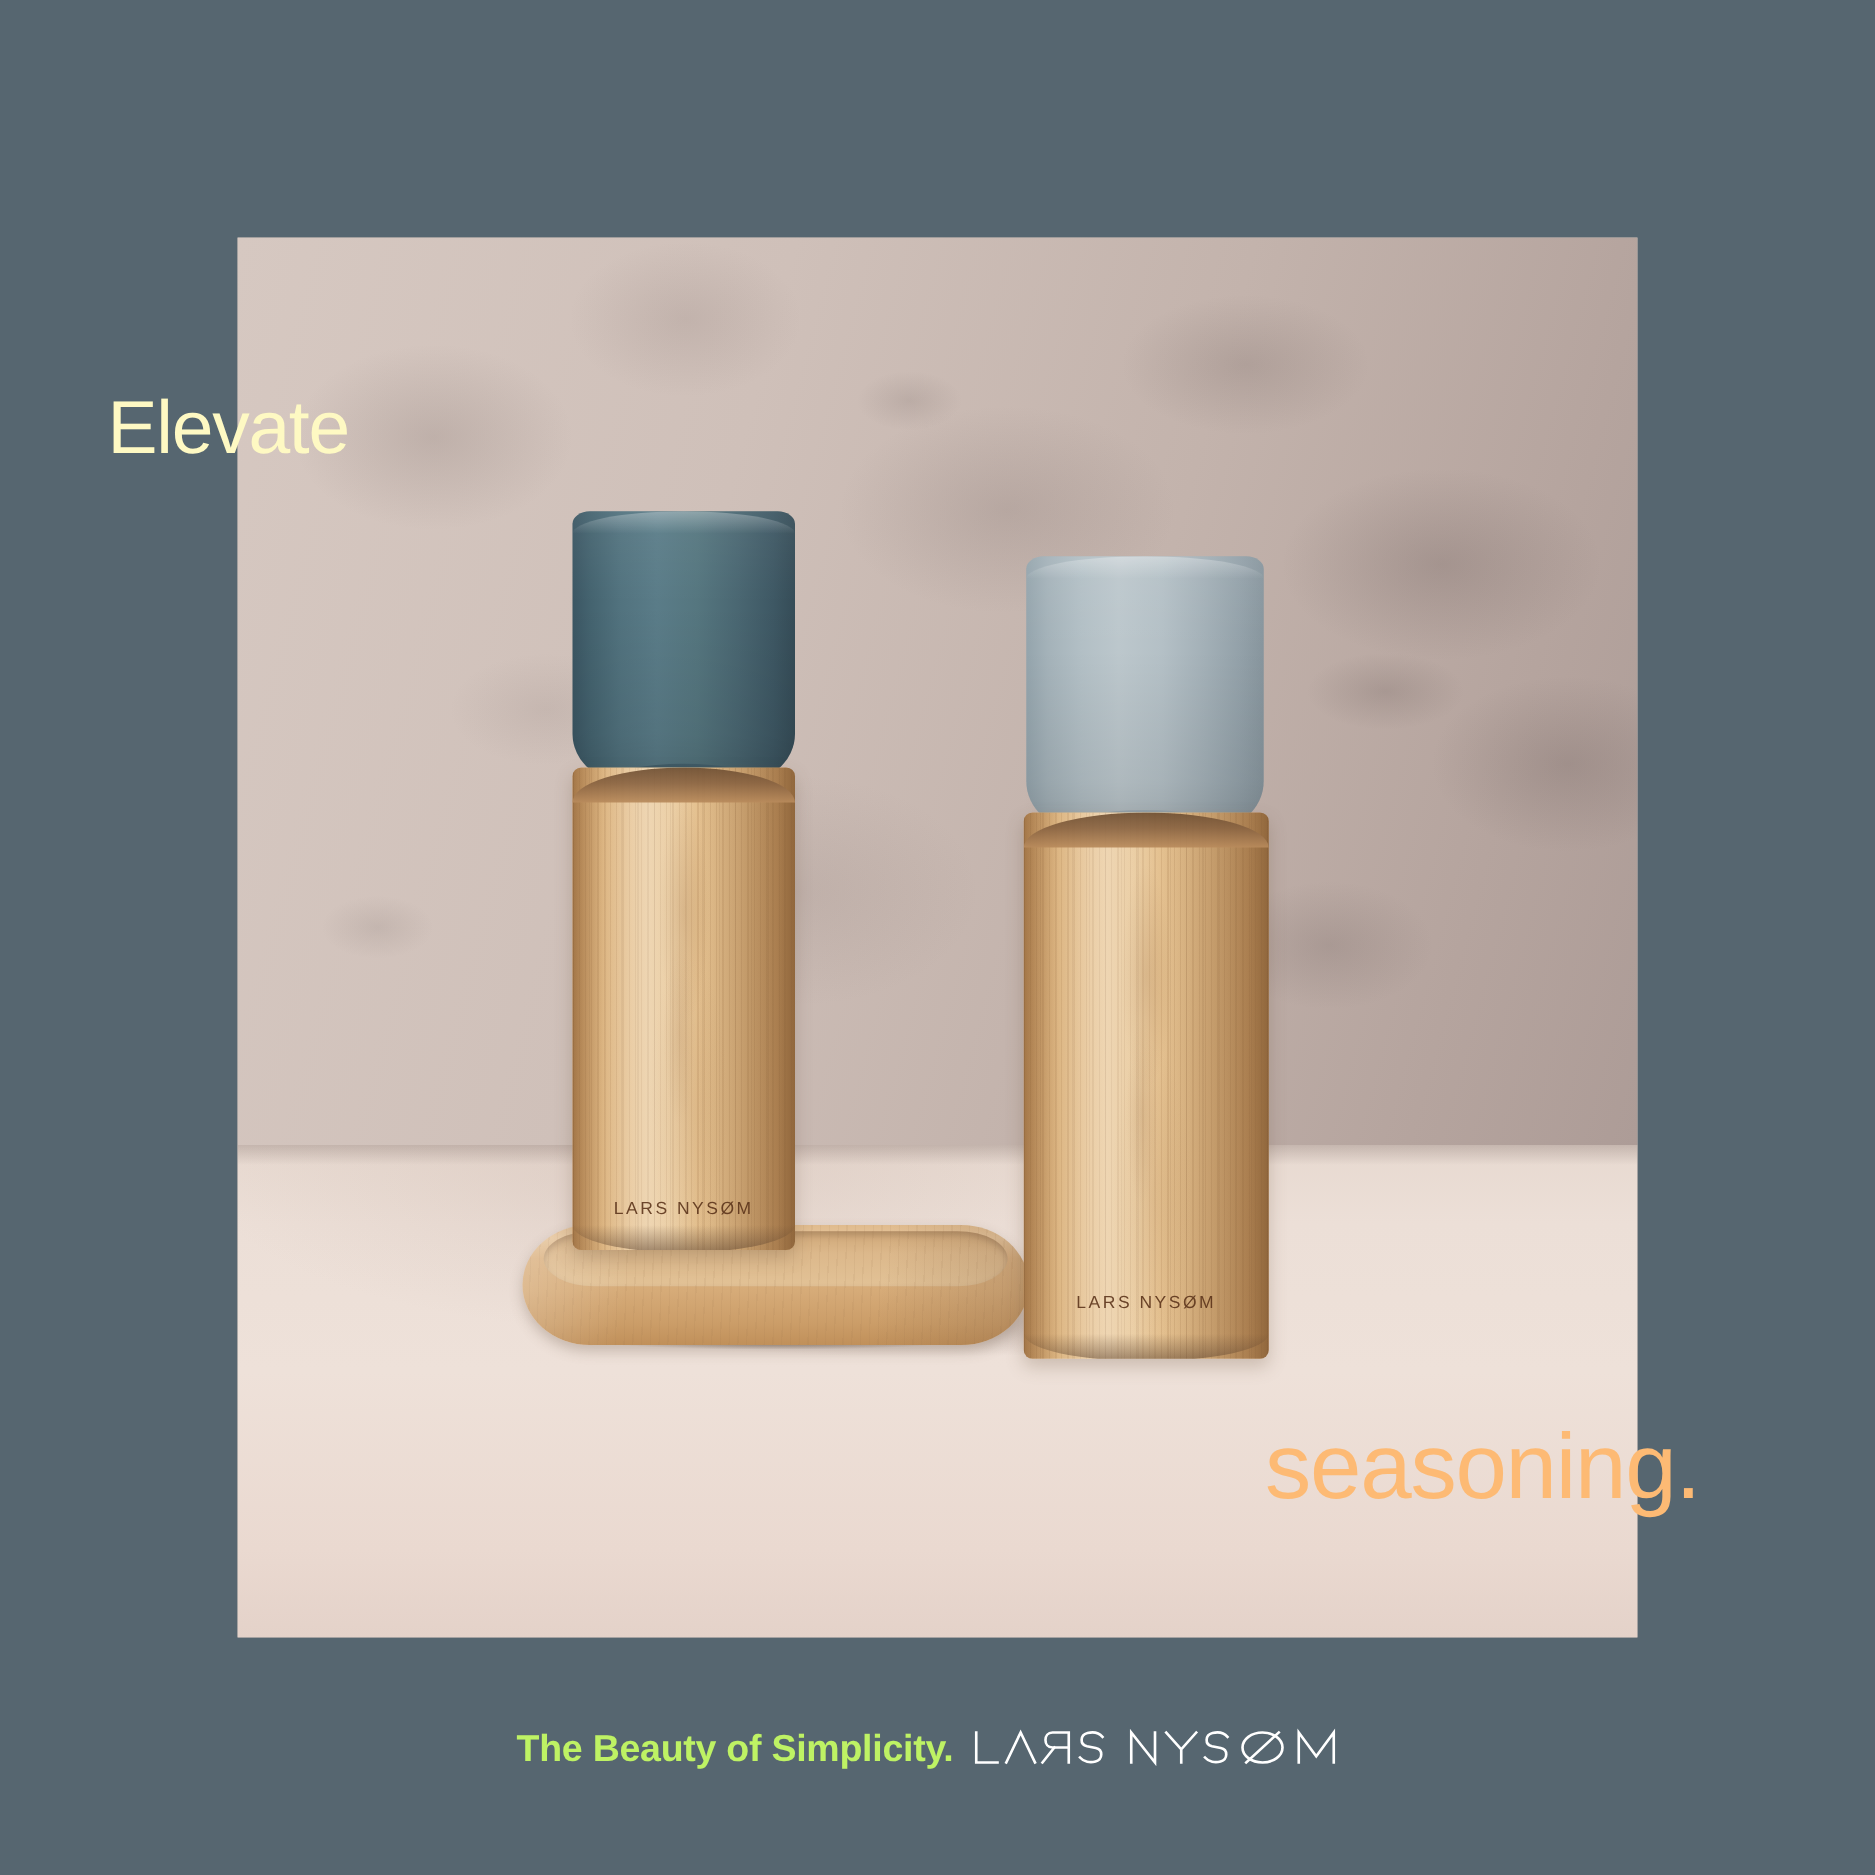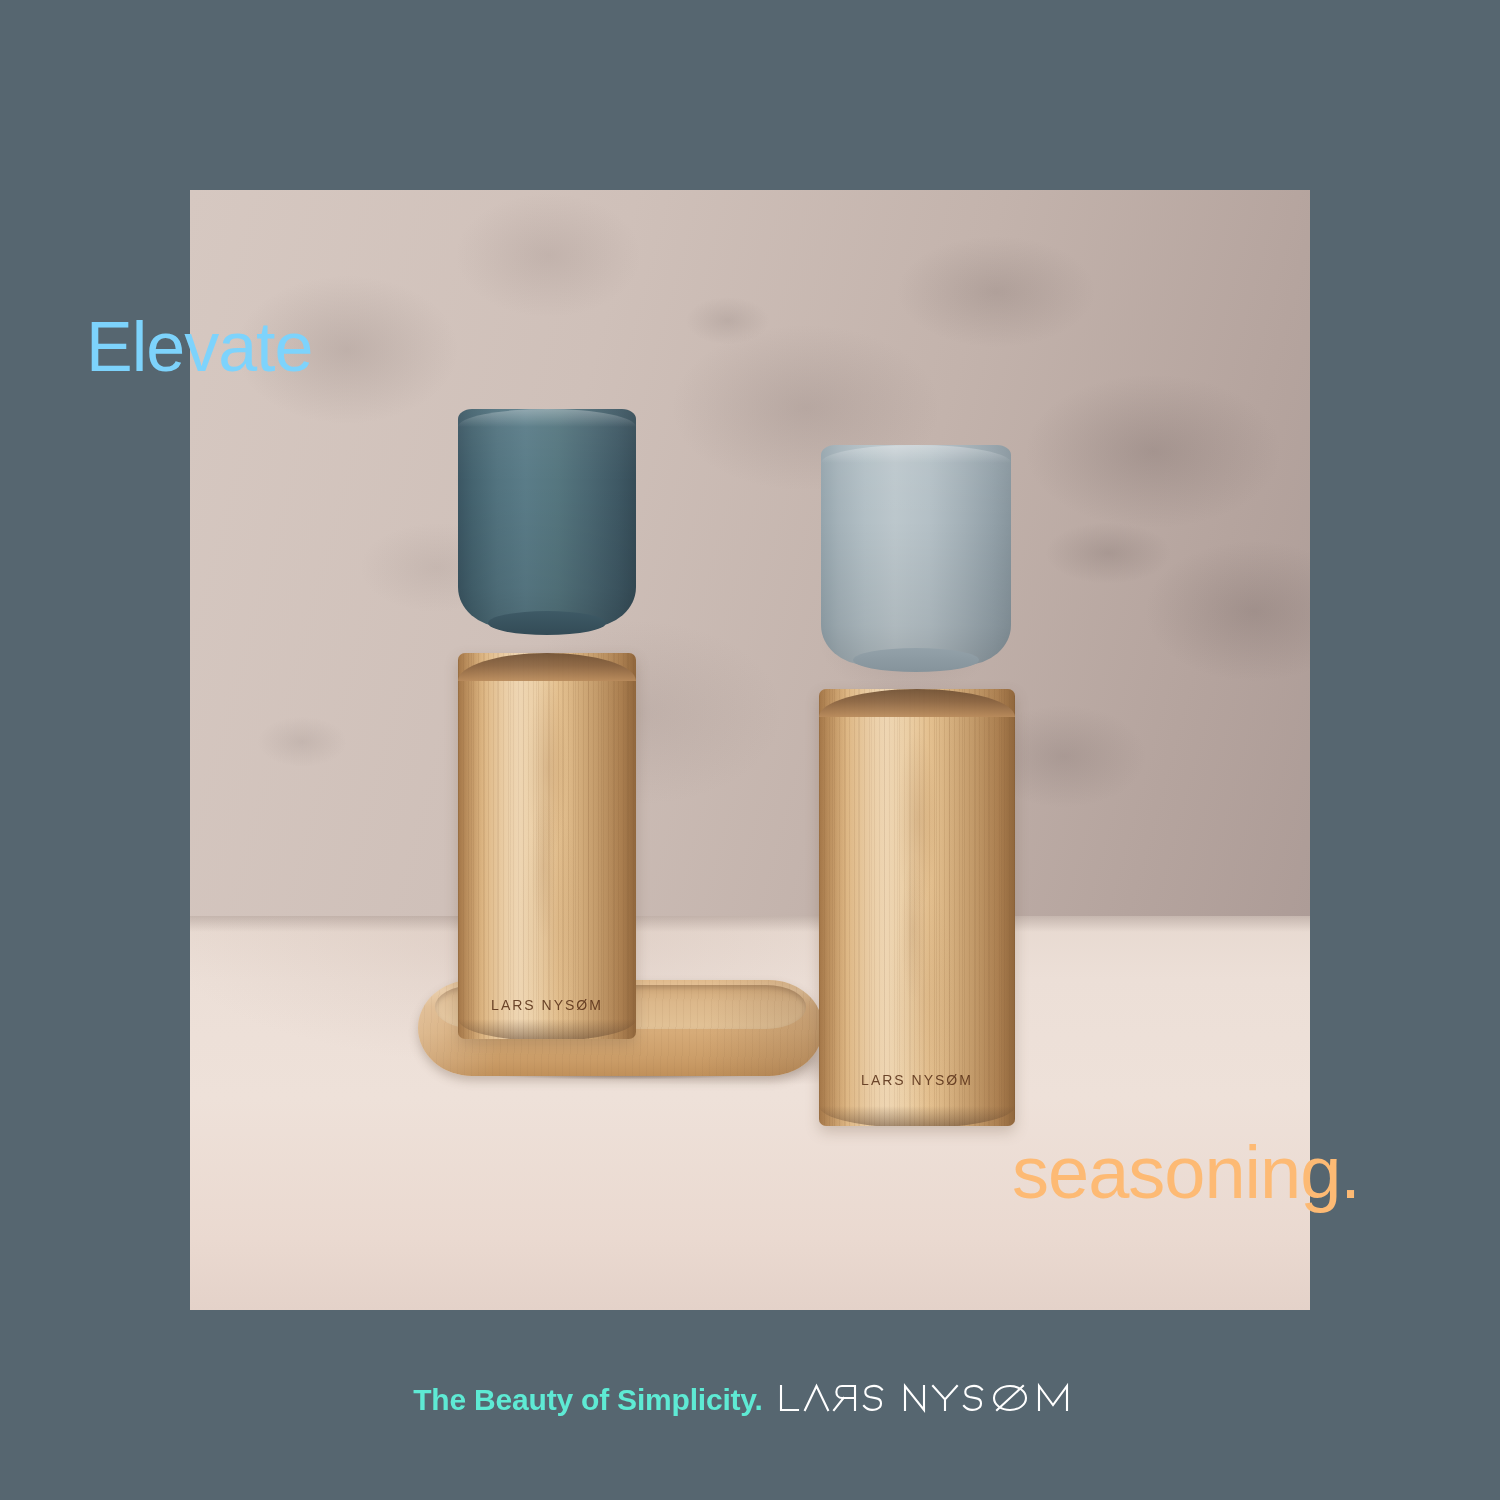--- a/index.html
+++ b/index.html
@@ -115,21 +115,20 @@
   
   .mill-wood{
     position:absolute;
     border-radius:7px;
     overflow:hidden;
     background:
       linear-gradient(90deg,
         #c08c55 0%, #cf9f68 5%, #ddb683 14%, #e6c394 27%,
         #e8c798 44%, #e2bd8b 62%, #d4a974 79%, #c3925c 92%, #b07f4a 100%);
     box-shadow:0 6px 14px rgba(110,84,62,.26);
-    margin-top:39px;
   }
   .wood-grain{
     position:absolute;inset:0;
     background:repeating-linear-gradient(90deg,
         rgba(150,106,62,.16) 0px, rgba(150,106,62,.16) 1px,
         rgba(0,0,0,0) 1px, rgba(0,0,0,0) 5px),
       repeating-linear-gradient(90deg,
         rgba(120,82,48,.10) 0px, rgba(120,82,48,.10) 1px,
         rgba(0,0,0,0) 1px, rgba(0,0,0,0) 13px);
   }
@@ -204,24 +203,24 @@
   .cap-shade{
     position:absolute;inset:0;
     background:linear-gradient(180deg, rgba(255,255,255,.06) 0%, rgba(0,0,0,0) 34%,
        rgba(0,0,0,.07) 82%, rgba(0,0,0,.14) 100%);
   }
 
   
   #headline-elevate{
     position:absolute;
     left:86px;top:312px;
-    font-size:70px;
+    font-size:60px;
     line-height:1;
     font-weight:400;
-    color:#7dd3fc;
+    color:#fef9c3;
     letter-spacing:-1px;
     white-space:nowrap;
   }
   #headline-seasoning{
     position:absolute;
     left:1012px;top:1136px;
     font-size:74px;
     line-height:1;
     font-weight:400;
     color:#fdba74;
@@ -233,21 +232,21 @@
     position:absolute;
     left:0;right:0;top:1372px;
     height:56px;
     display:flex;
     align-items:center;
     justify-content:center;
     gap:14px;
     white-space:nowrap;
   }
   #footer-tagline{
-    color:#5eead4;
+    color:#bef264;
     font-size:30px;
     font-weight:700;
     letter-spacing:-.2px;
   }
   #footer-logo{
     display:inline-flex;
     align-items:center;
     gap:1px;
     color:#ffffff;
   }

